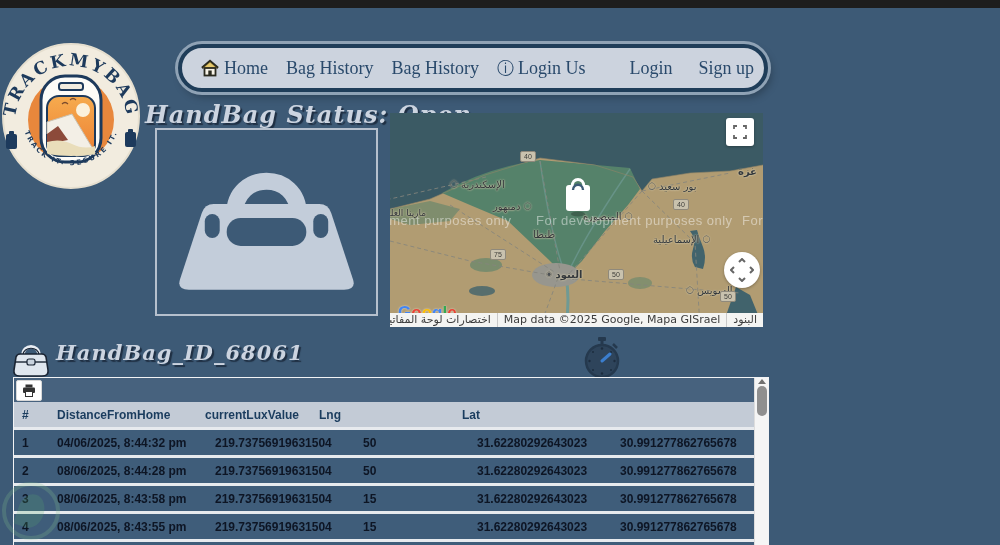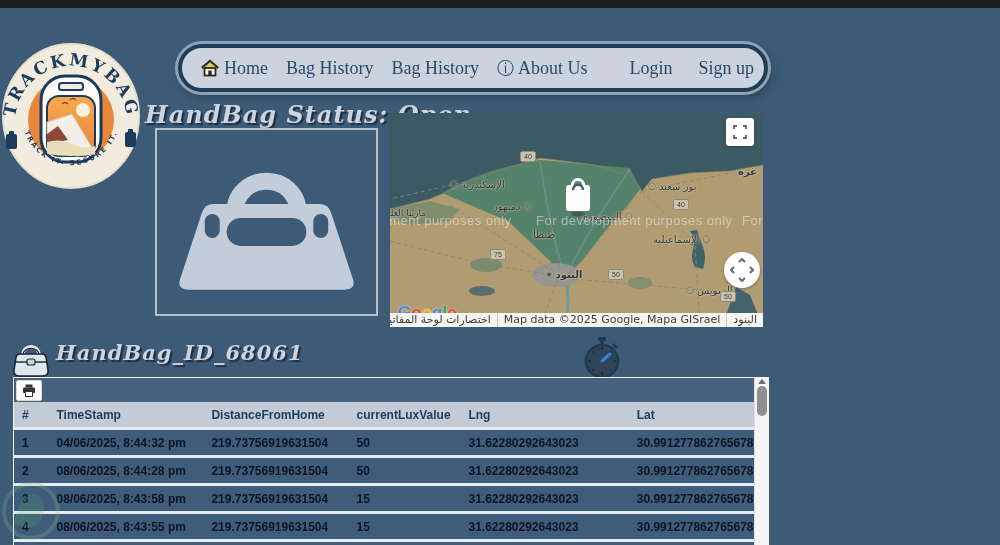--- a/index.html
+++ b/index.html
@@ -84,21 +84,21 @@
     background:#e7eaee; box-shadow:0 0 0 1px #f2f3f5; overflow:hidden;
   }
   .table-toolbar { position:relative; height:24px; background:#47627e; }
   .print-btn {
     position:absolute; left:2px; top:2px; width:26px; height:21px; background:#fff;
     border:1px solid #d8d8d8; border-radius:2px; display:flex; align-items:center; justify-content:center; cursor:pointer;
   }
   .thead { display:flex; height:25px; background:#c3cbd6; align-items:center;
     font-size:12px; font-weight:bold; color:#1a3c5e; }
   .cell { padding-left:8px; overflow:hidden; white-space:nowrap; }
-  .c0{width:35px;} .c1{width:158px;} .c2{width:148px;} .c3{width:114px;} .c4{width:143px;} .c5{width:142px;margin-left:28px;}
+  .c0{width:35px;} .c1{width:158px;} .c2{width:148px;} .c3{width:114px;} .c4{width:143px;} .c5{width:142px;}
   .trow { display:flex; height:25px; background:#3f5d7a; align-items:center; margin-top:3px;
     font-size:12px; font-weight:bold; color:#0d1524; }
   .trow-partial { height:6px; margin-top:3px; background:#3f5d7a; }
   .vscroll { position:absolute; right:0; top:0; width:14px; height:100%; background:#f5f5f5; border-left:1px solid #ddd; }
   .vscroll .arrow-up { position:absolute; top:1px; left:3px; width:0; height:0;
     border-left:4px solid transparent; border-right:4px solid transparent; border-bottom:5px solid #707070; }
   .vscroll .thumb { position:absolute; top:8px; left:2px; width:10px; height:30px; background:#8f8f8f; border-radius:5px; }
 
   
   .rec-watermark {
@@ -167,21 +167,21 @@
       <span>Home</span>
     </div>
     <div class="nav-item">
       <span>Bag History</span>
     </div>
     <div class="nav-item">
       <span>Bag History</span>
     </div>
     <div class="nav-item">
       <span class="info-glyph">ⓘ</span>
-      <span>About Us</span>
+      <span>Login Us</span>
     </div>
     <div class="nav-auth">
       <div class="nav-item">
         <span>Login</span>
       </div>
       <div class="nav-item">
         <span>Sign up</span>
       </div>
     </div>
   </div>
@@ -316,21 +316,20 @@
       <div class="print-btn">
         <svg width="14" height="13" viewBox="0 0 14 13">
           <rect x="3.5" y="0.5" width="7" height="3" fill="#333"></rect>
           <rect x="1" y="3.5" width="12" height="5.5" rx="1" fill="#333"></rect>
           <rect x="3.5" y="7.5" width="7" height="5" fill="#fff" stroke="#333" stroke-width="1"></rect>
         </svg>
       </div>
     </div>
     <div class="thead">
       <div class="cell c0">#</div>
-      <div class="cell c1">TimeStamp</div>
       <div class="cell c2">DistanceFromHome</div>
       <div class="cell c3">currentLuxValue</div>
       <div class="cell c4">Lng</div>
       <div class="cell c5">Lat</div>
     </div>
     <div>
     <div class="trow">
       <div class="cell c0">1</div>
       <div class="cell c1">04/06/2025, 8:44:32 pm</div>
       <div class="cell c2">219.73756919631504</div>

